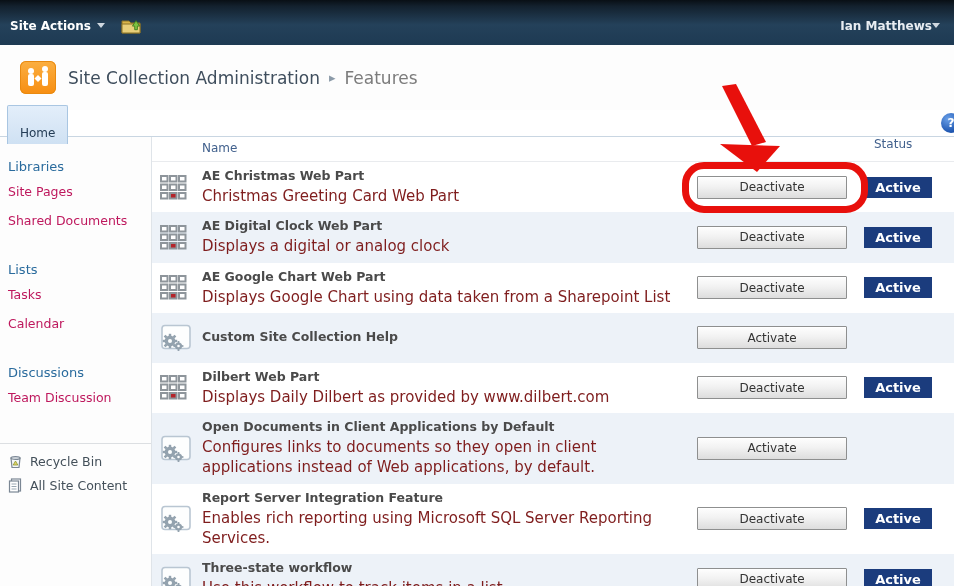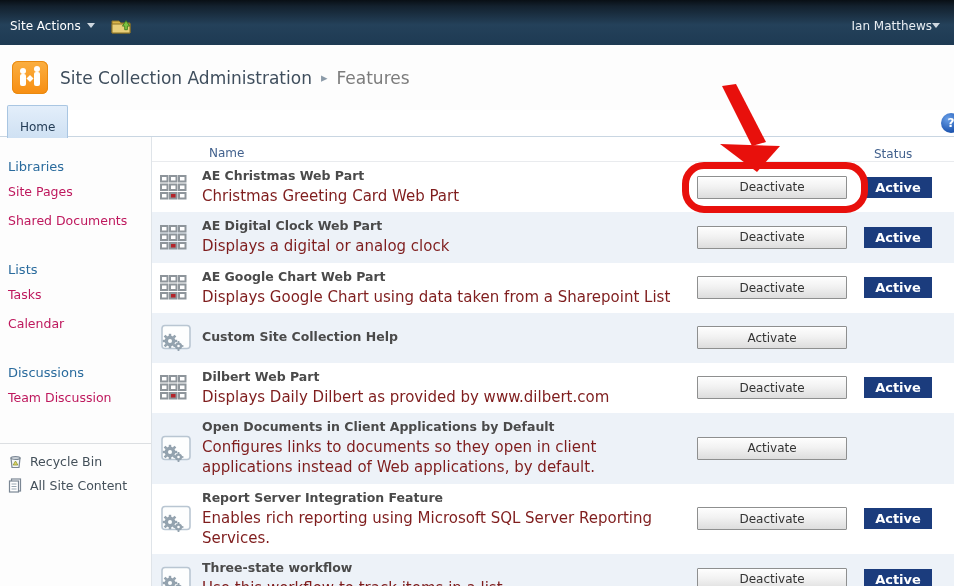--- a/index.html
+++ b/index.html
@@ -2,59 +2,59 @@
 <html><head>
 <meta charset="utf-8">
 <style>
   * { margin:0; padding:0; box-sizing:border-box; }
   html,body { width:954px; height:586px; background:#fff; }
   body { font-family:"DejaVu Sans","Liberation Sans",sans-serif; }
   .page { position:relative; width:954px; height:586px; overflow:hidden; background:#fff; }
 
   
   .topbar { height:45px; background:linear-gradient(180deg,#090f15 0%,#13212e 14%,#24415a 55%,#1e3a53 100%);
-            display:flex; align-items:center; justify-content:space-between; padding:6px 14px 0 10px; }
+            display:flex; align-items:center; justify-content:space-between; padding:6px 14px 0 10px;font-weight:bold; }
   .topbar-left { display:flex; align-items:center; gap:16px; }
   .site-actions { color:#fff; font-size:12px; display:flex; align-items:center; gap:6px; cursor:pointer; }
   .caret { display:inline-block; width:0; height:0; border-left:4px solid transparent; border-right:4px solid transparent; border-top:5px solid #cfd8e0; }
   .user-menu { color:#e8edf2; font-size:12px; display:flex; align-items:center; cursor:pointer; }
 
   
-  .header { height:65px; background:#fdfdfd; position:relative; display:flex; align-items:center; padding-left:12px; }
+  .header { height:65px; background:#fdfdfd; position:relative; display:flex; align-items:center; padding-left:20px; }
   .site-icon { width:36px; height:33px; border-radius:6px; background:linear-gradient(180deg,#fbaf41,#f78e12);
                box-shadow:inset 0 0 0 1px #e98a10; margin-right:12px; flex:0 0 auto; }
   .breadcrumb { font-size:17px; color:#3f4e5d; display:flex; align-items:center; gap:9px; }
   .crumb-current { color:#7c7c7c; }
   .crumb-sep { color:#8b9aa8; font-size:13px; }
   .annotation { position:absolute; left:486px; top:66px; color:#e01b1b; font-size:15px; white-space:nowrap;
                 font-family:"Liberation Sans",sans-serif; }
 
   
   .tabrow { height:27px; border-bottom:1px solid #c9d6e2; display:flex; align-items:flex-end; position:relative; background:#fff; }
-  .tab { margin-left:7px; padding:14px 12px 4px; font-size:12px; color:#233c55;
+  .tab { margin-left:7px; padding:20px 12px 4px; font-size:12px; color:#233c55;
          background:linear-gradient(180deg,#e3eefa,#cfe1f3); border:1px solid #a9c6e2; border-bottom:none;
-         border-radius:2px 2px 0 0; position:relative; top:2px; cursor:pointer; }
+         border-radius:2px 2px 0 0; position:relative; top:8px; cursor:pointer; }
   .help-icon { position:absolute; right:-7px; top:3px; width:20px; height:20px; border-radius:50%;
                background:radial-gradient(circle at 35% 30%,#6aa0e8,#1d55b0 70%,#123d85);
                color:#fff; font-size:12px; font-weight:bold; text-align:center; line-height:20px; cursor:pointer; }
 
   
   .content { display:flex; height:458px; }
   .sidebar { width:152px; border-right:1px solid #dfe4e9; padding:12px 8px 0 8px; background:#fdfdfd; }
   .side-heading { color:#2a6b9d; font-size:13px; margin:10px 0 8px; cursor:pointer; }
   .side-link { color:#be185d; font-size:12.5px; margin:0 0 10px; padding:2px 0; cursor:pointer; }
   .side-gap { height:12px; }
   .side-divider { border-top:1px solid #dcdfe2; margin:14px -8px 10px -8px; }
   .side-footer-item { display:flex; align-items:center; gap:7px; color:#44505a; font-size:12.5px; margin-bottom:9px; cursor:pointer; }
   .side-footer-item svg { flex:0 0 auto; }
 
   .main { flex:1; position:relative; }
 
   
-  .table-header { display:flex; align-items:flex-end; height:25px; border-bottom:1px solid #e9ebee;gap:7px; }
+  .table-header { display:flex; align-items:flex-start; height:25px; border-bottom:1px solid #e9ebee; }
   .col-icon { width:50px; flex:0 0 auto; }
   .col-text { flex:1; }
   .col-action { width:168px; flex:0 0 auto; display:flex; align-items:center; justify-content:center; }
   .col-status { width:98px; flex:0 0 auto; display:flex; align-items:center; }
   .hdr-label { font-size:12px; color:#42618d; }
   .table-header .col-status .hdr-label { margin-left:18px; }
 
   .feature-row { display:flex; align-items:center; padding:6px 0; min-height:50px; }
   .feature-row.stripe { background:#edf2f8; }
   .cell-icon { width:50px; flex:0 0 auto; display:flex; justify-content:flex-start; padding-left:8px; }

